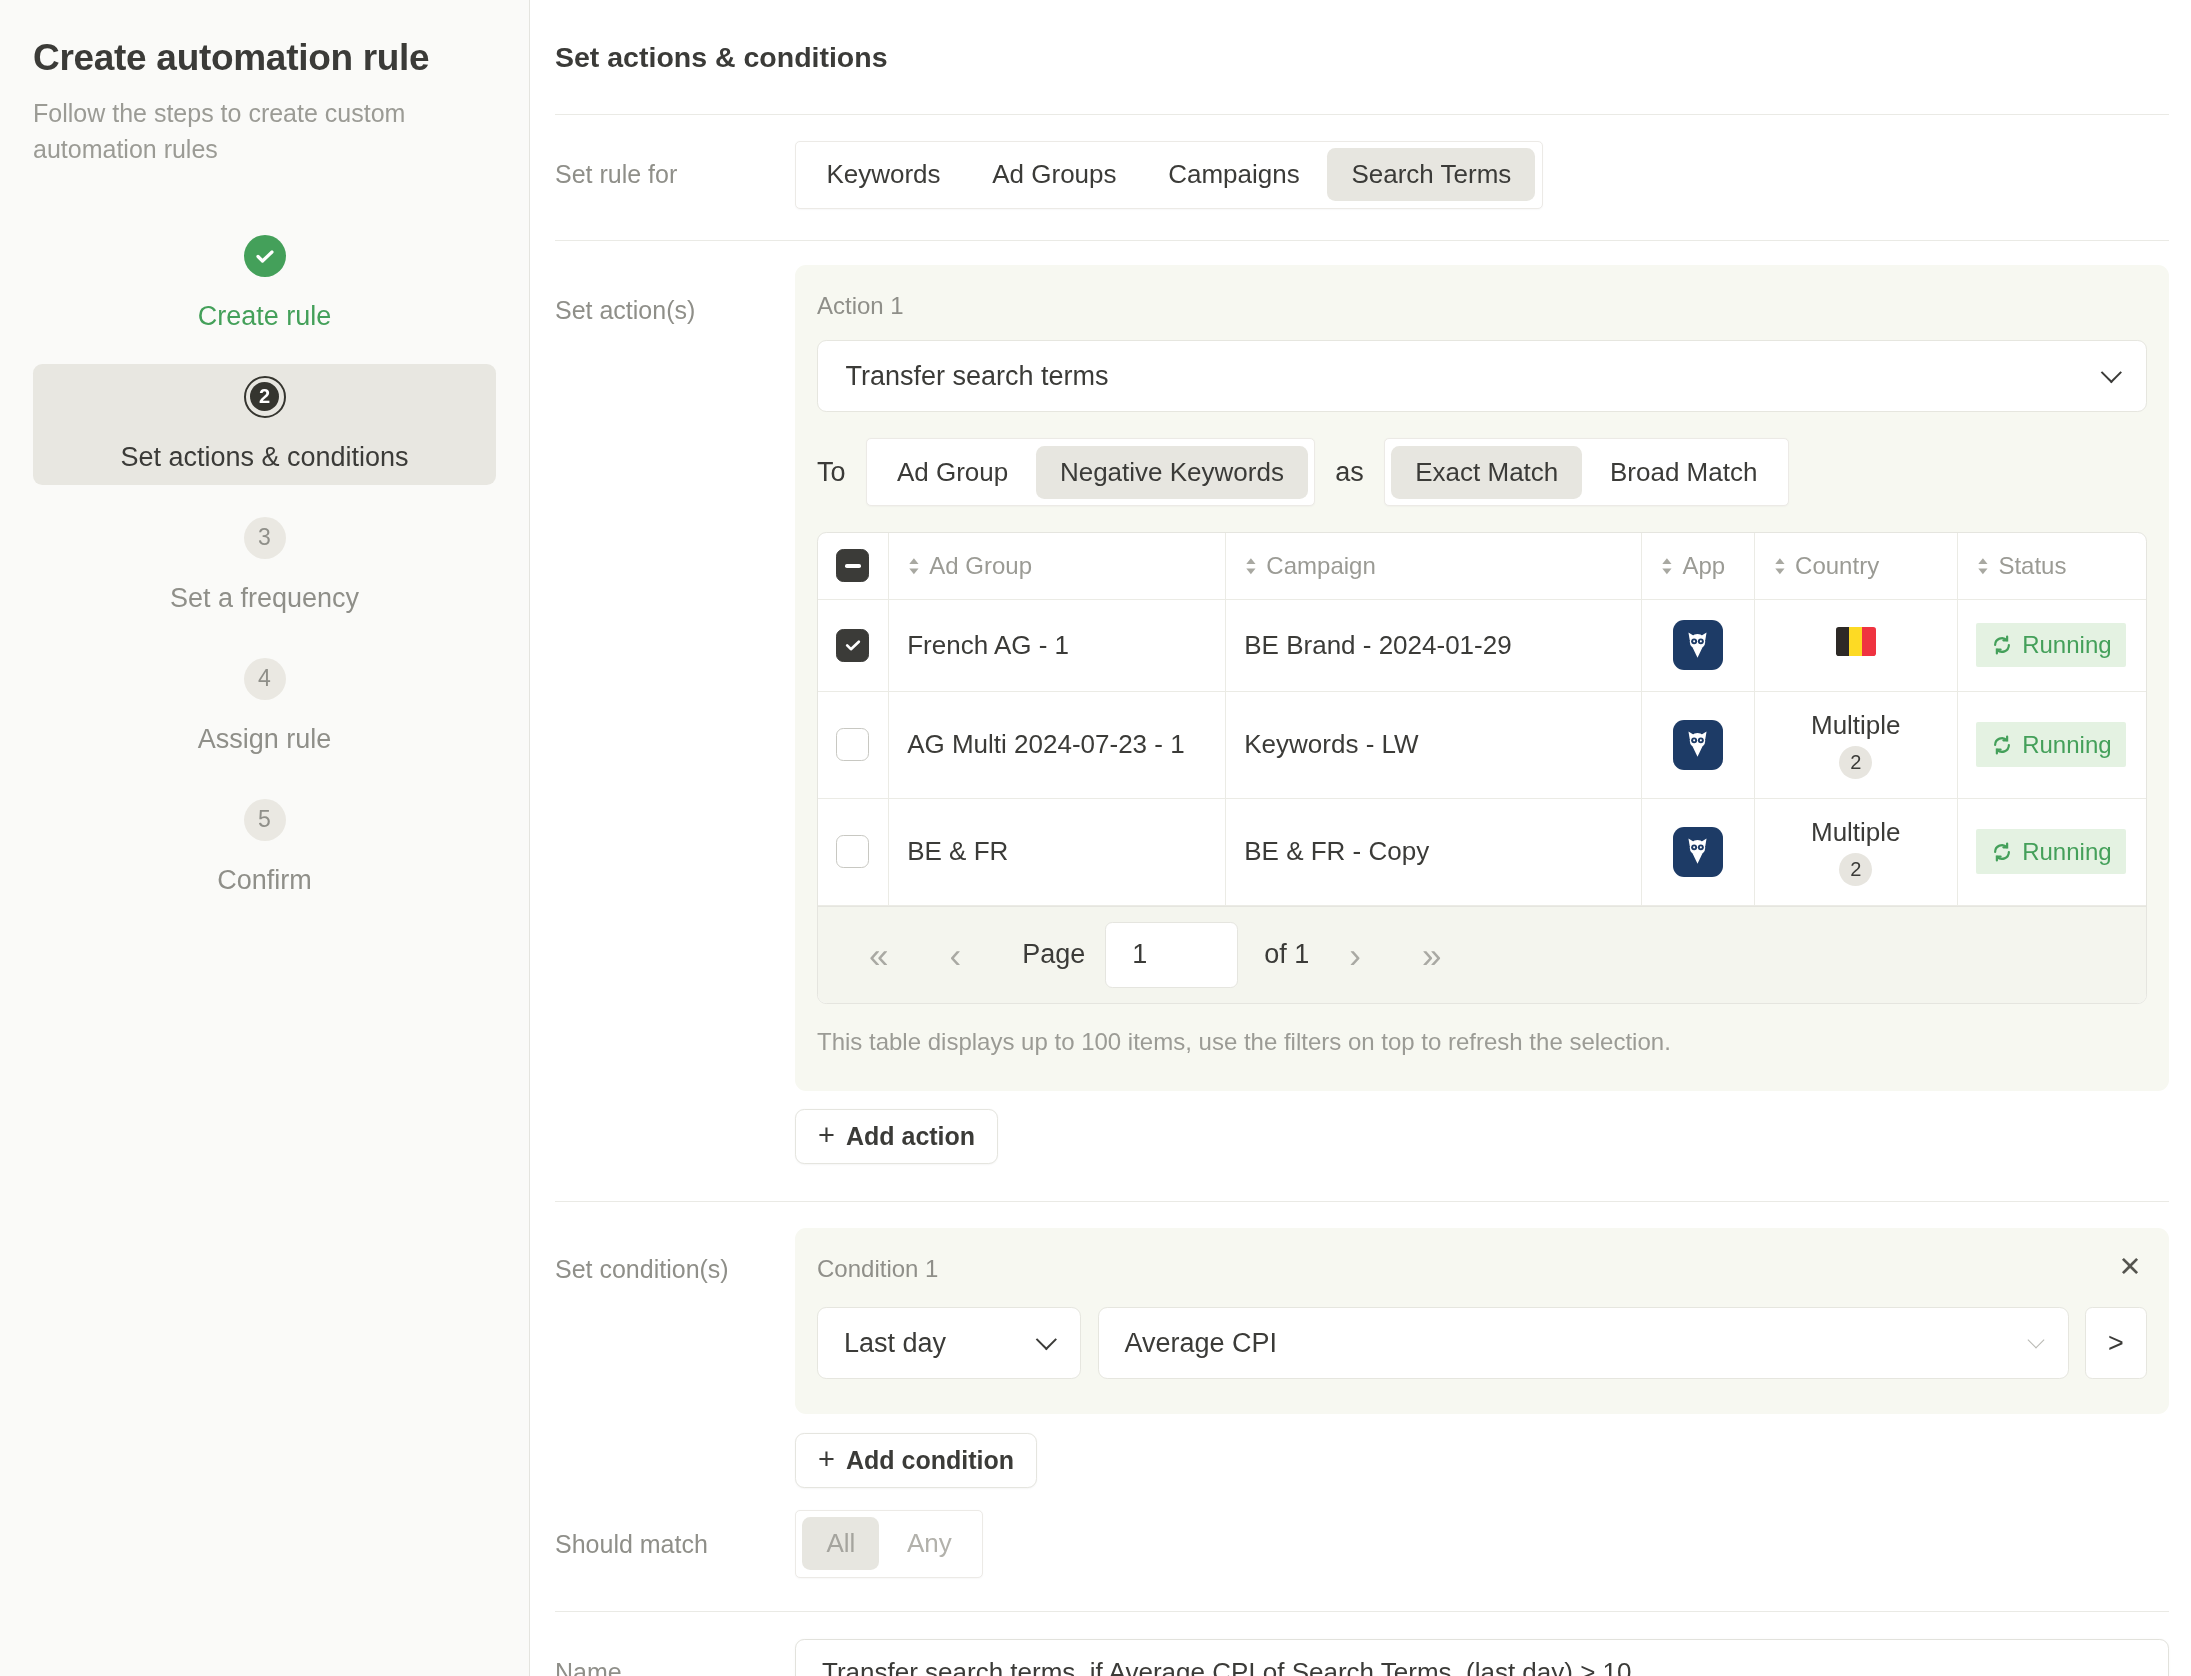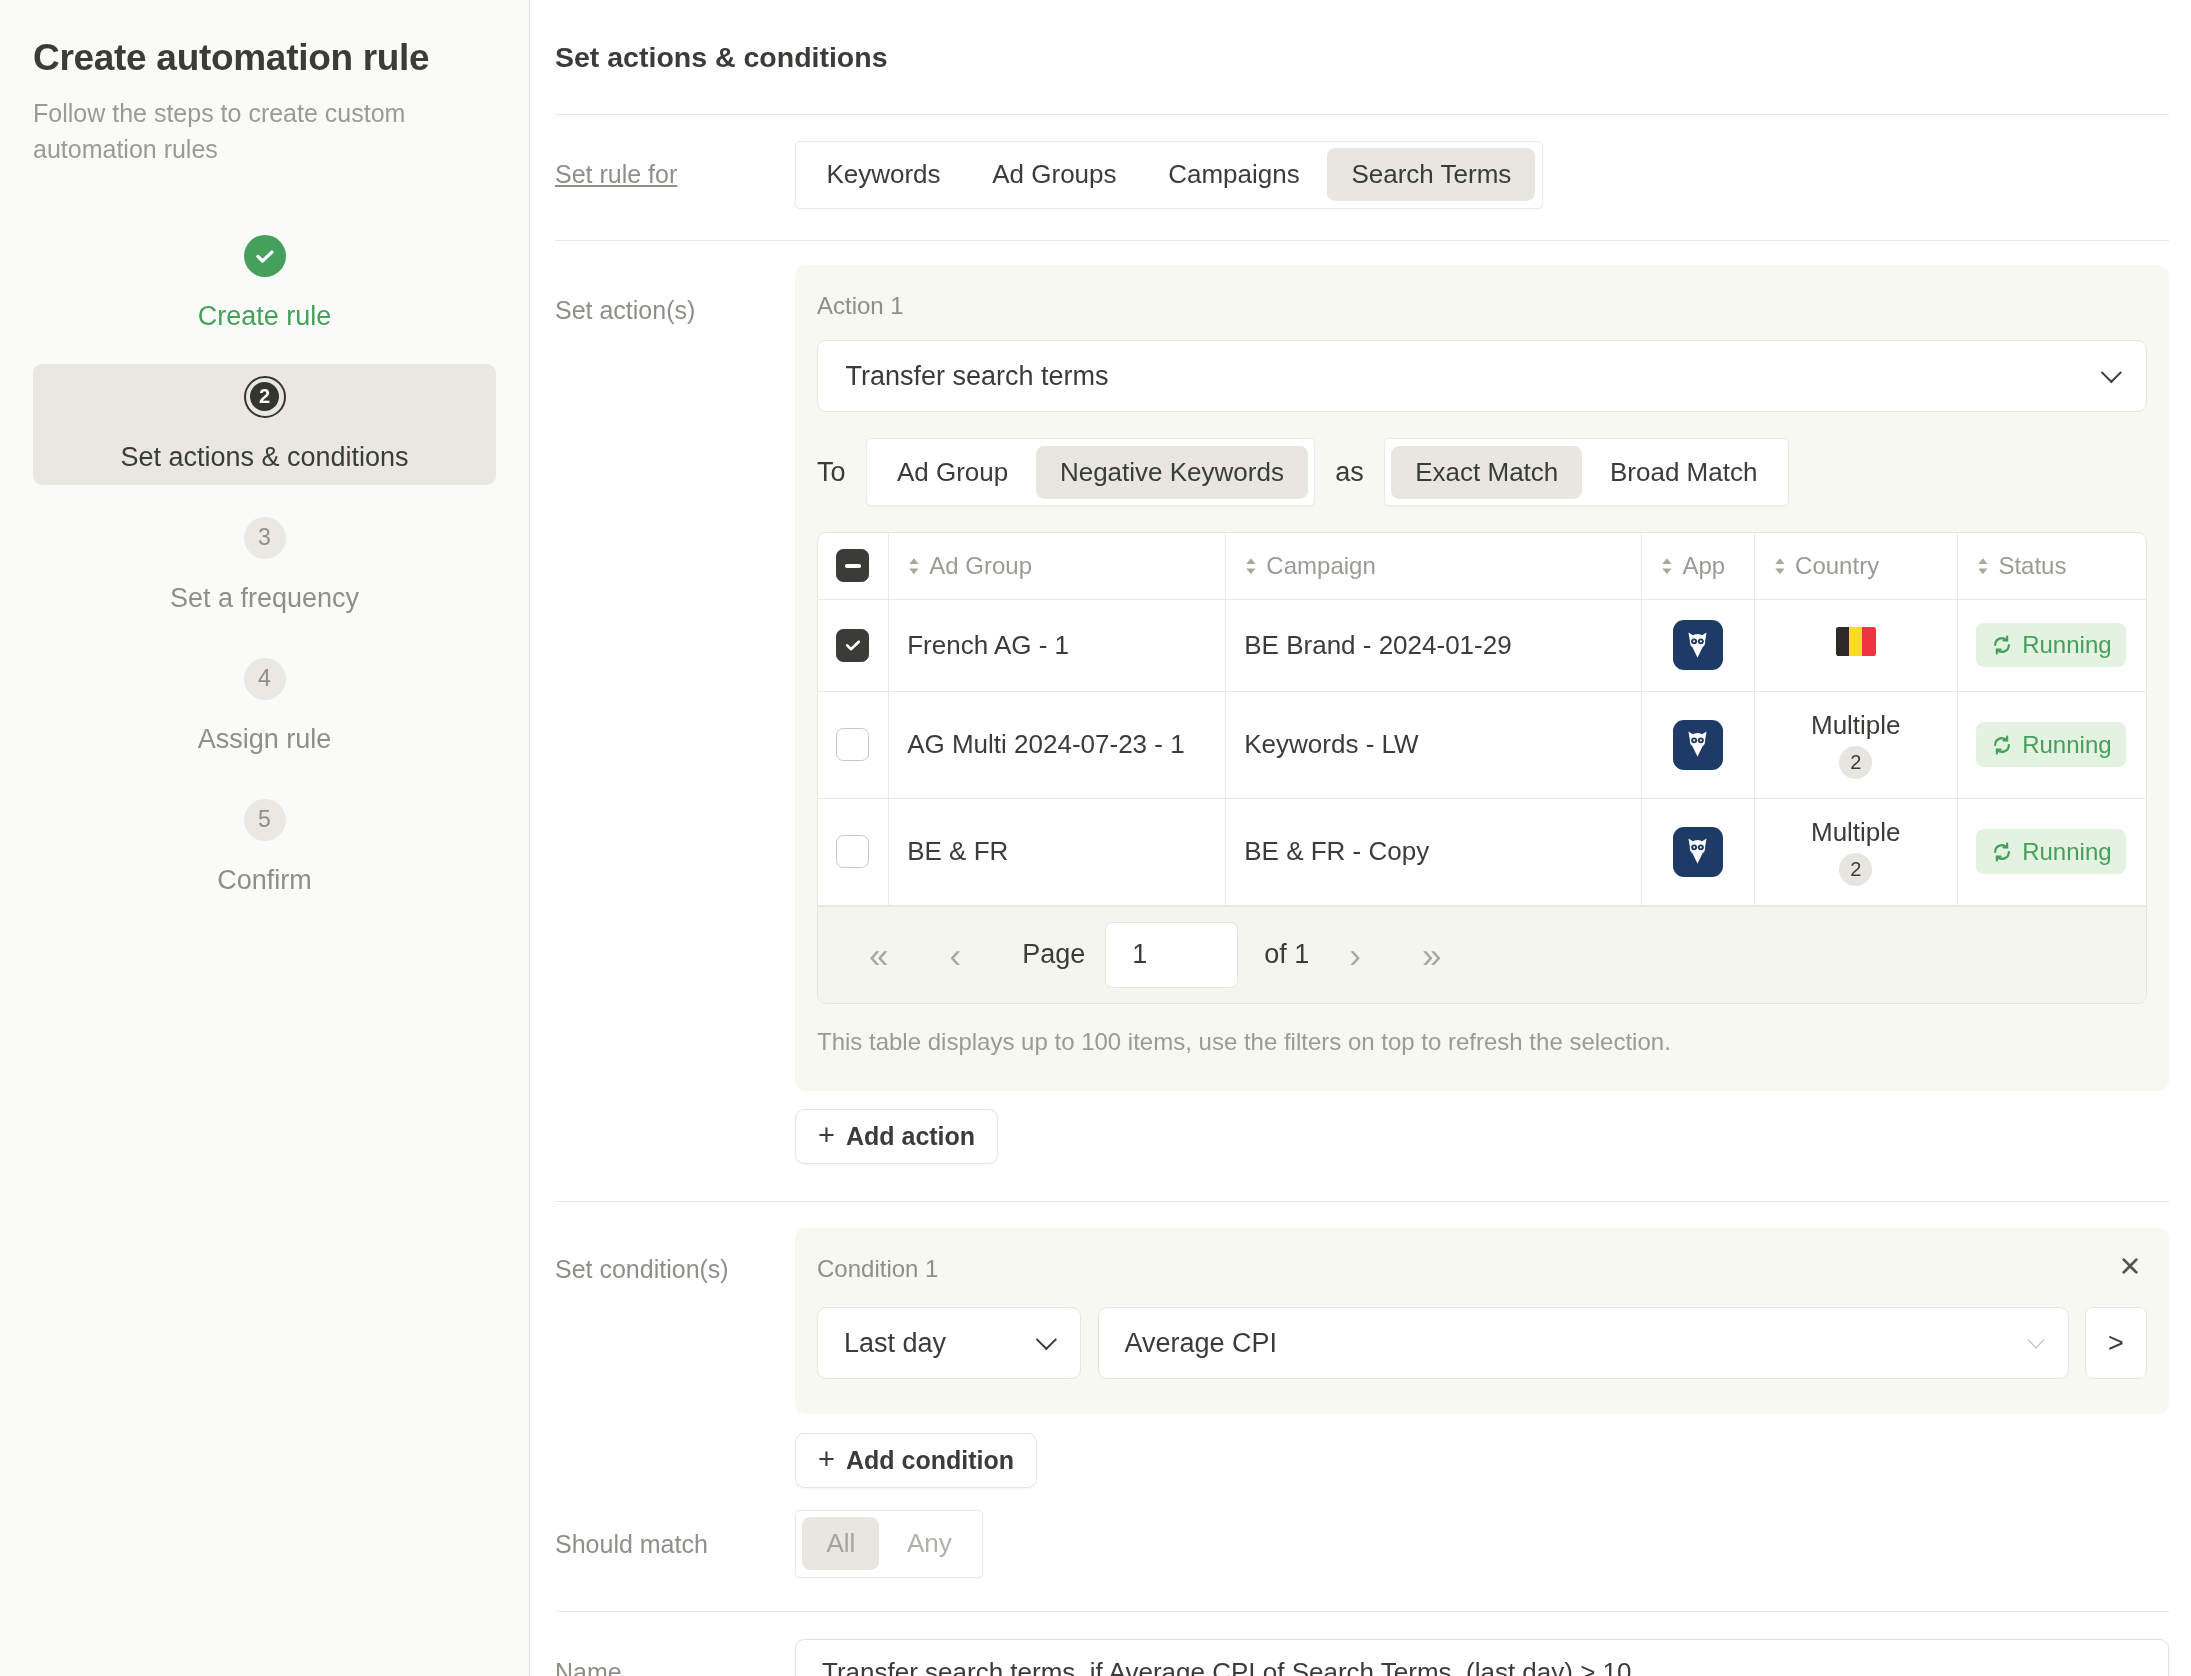--- a/index.html
+++ b/index.html
@@ -25,21 +25,21 @@
   
   .main { flex:1; padding:0 22px 0 25px; background:#fff; }
   .heading-row { height:115px; display:flex; align-items:center; border-bottom:0.9px solid #eaeae5; }
   .heading-row h2 { font-size:28.5px; font-weight:700; color:#3b3b38; }
 
   .frow { display:grid; grid-template-columns:240px 1fr; border-bottom:0.9px solid #eaeae5; }
   .frow:last-child { border-bottom:none; }
   .flabel { font-size:25px; color:#8f8f89; }
 
   .row-rulefor { padding:26px 0 31px; align-items:center; }
-  .row-rulefor .flabel { align-self:center;text-decoration:underline; }
+  .row-rulefor .flabel { align-self:center; }
 
   .seg { display:inline-flex; background:#fff; border:0.9px solid #eceae6; border-radius:5px; padding:6.4px; gap:3.7px; box-shadow:0 0.9px 1.8px rgba(0,0,0,0.03); }
   .seg .opt { padding:11px 24px; border-radius:8.3px; font-size:26px; font-weight:500; color:#3b3b38; white-space:nowrap; cursor:pointer; }
   .seg .opt.sel { background:#e7e6e0; }
   .seg .opt.muted { color:#b2b1ab; }
   .seg .opt.sel.muted { color:#a5a49e; }
 
   .row-actions { padding:24px 0 37px; }
   .row-actions .flabel { padding-top:31px; }
   .panel { background:#f7f8f1; border-radius:11px; padding:27.5px 22px 35px; position:relative; }
@@ -68,21 +68,21 @@
   .cb .minus { width:16.5px; height:3.7px; background:#fff; border-radius:1.8px; }
 
   .appicon { width:50px; height:50px; border-radius:11px; background:#1d3b66; display:inline-flex; align-items:center; justify-content:center; }
   .flag { width:40px; height:29px; border-radius:2.8px; overflow:hidden; display:inline-flex; }
   .flag span { flex:1; }
   .flag .b1 { background:#2d2926; } .flag .b2 { background:#fdda24; } .flag .b3 { background:#ef3340; }
 
   .multi { display:flex; flex-direction:column; align-items:center; gap:5.5px; }
   .badge2 { width:33px; height:33px; border-radius:50%; background:#e7e5df; color:#3b3b38; font-size:20px; display:flex; align-items:center; justify-content:center; }
 
-  .pill { display:inline-flex; align-items:center; gap:9.2px; padding:8.3px 14.7px; background:#e4f2e2; border-radius:8px; color:#44a05a; font-size:24px; font-weight:500; }
+  .pill { display:inline-flex; align-items:center; gap:9.2px; padding:8.3px 14.7px; background:#e4f2e2; border-radius:2px; color:#44a05a; font-size:24px; font-weight:500; }
 
   .pag { background:#f4f5ee; border-top:0.9px solid #e5e5df; height:97px; display:flex; align-items:center; padding-left:51px; font-size:27px; }
   .pag .arrow { color:#a9a9a3; font-size:35px; cursor:pointer; line-height:1; }
   .pag .a1 { margin-right:61px; } .pag .a2 { margin-right:61px; }
   .pag .plabel { color:#3b3b38; margin-right:20px; font-weight:500; }
   .pag input { width:133px; height:66px; background:#fff; border:0.9px solid #e5e5df; border-radius:7.3px; font-size:27px; padding-left:26px; color:#3b3b38; font-family:inherit; }
   .pag .of { margin-left:26px; margin-right:40px; font-weight:500; }
   .pag .a3 { margin-right:61px; }
 
   .note { margin-top:24px; font-size:24px; color:#9b9b95; }

